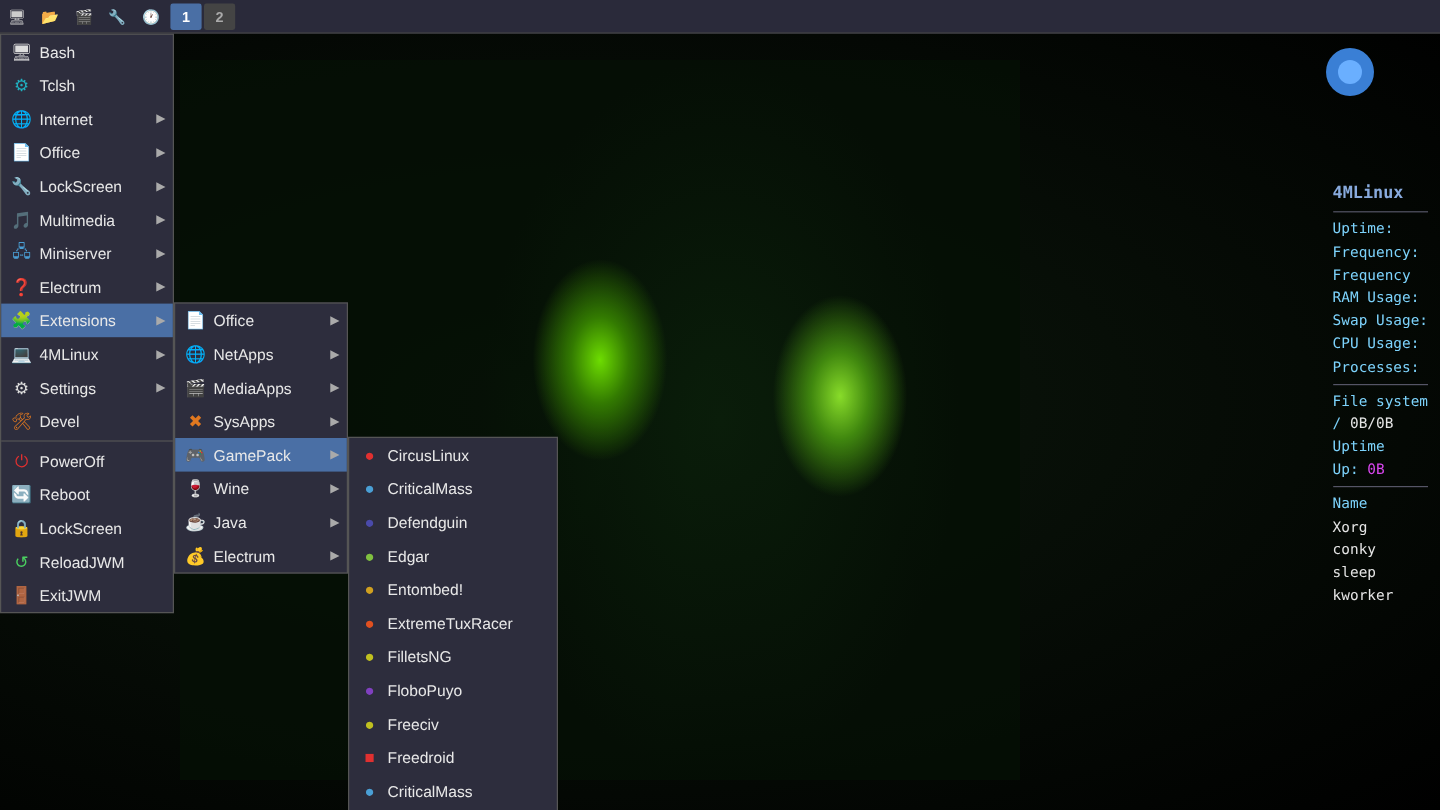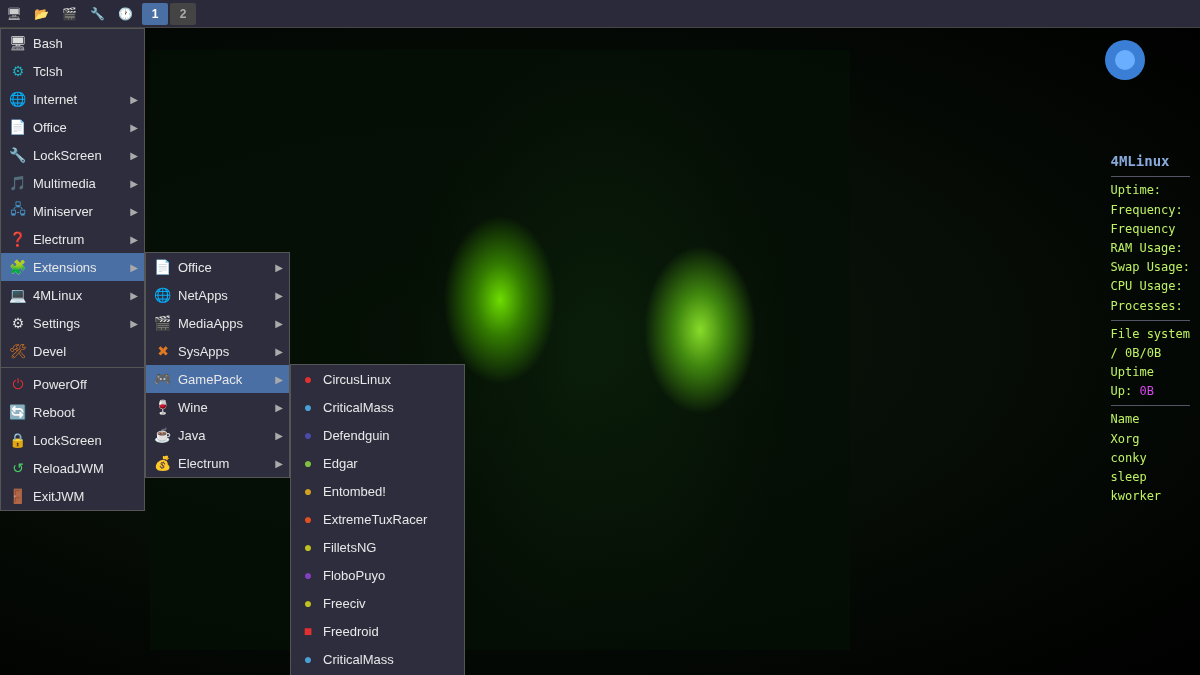--- a/index.html
+++ b/index.html
@@ -128,22 +128,22 @@
       font-family: monospace;
       z-index: 10;
       line-height: 1.6;
     }
     .conky-title {
       font-size: 14px; font-weight: bold; color: #88aadd; margin-bottom: 4px;
     }
     .conky-divider {
       height: 1px; background: #556; margin: 4px 0;
     }
-    .conky-label { color: #bef264; }
-    .conky-value { color: #bef264; }
+    .conky-label { color: #7dd3fc; }
+    .conky-value { color: #e5e5e5; }
     .conky-highlight { color: #d946ef; }
 
     
     .blue-circle {
       position: absolute;
       right: 55px; top: 40px;
       width: 40px; height: 40px;
       background: #3a7fd5;
       border-radius: 50%;
       z-index: 10;

